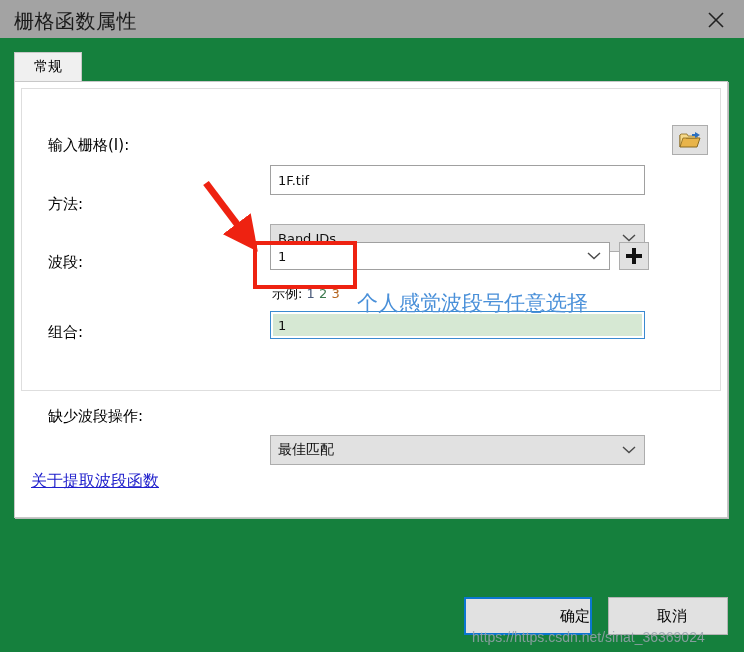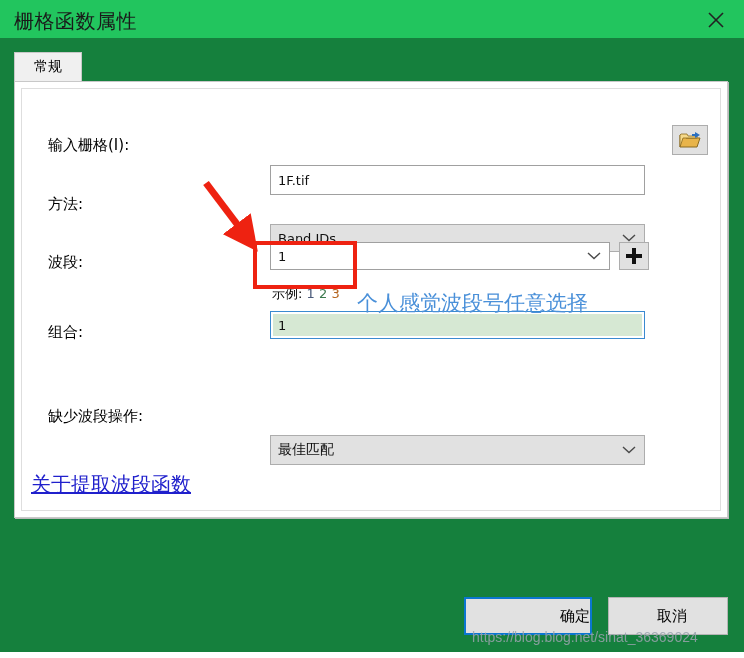--- a/index.html
+++ b/index.html
@@ -14,21 +14,21 @@
     position: relative;
     overflow: hidden;
   }
 
   
   .titlebar {
     position: absolute;
     left: 0; top: 0;
     width: 744px;
     height: 44px;
-    background: #22c55e;
+    background: #a3a3a3;
   }
   .title-text {
     position: absolute;
     left: 14px;
     top: 8px;
     font-size: 20px;
     color: #1a1a1a;
     letter-spacing: 0.5px;
     white-space: nowrap;
   }
@@ -102,21 +102,21 @@
     box-sizing: border-box;
     background: #ffffff;
     border: 1px solid #c8c8c8;
     box-shadow: 1px 1px 0 0 #bbbbbb;
   }
   .panel-inner {
     position: absolute;
     left: 6px;
     top: 6px;
     width: 700px;
-    height: 423px;
+    height: 303px;
     box-sizing: border-box;
     border: 1px solid #dedede;
     background: #ffffff;
   }
 
   
   .form-label {
     position: absolute;
     font-size: 15px;
     color: #000000;
@@ -191,21 +191,21 @@
     border: 1px solid #adadad;
     display: flex;
     align-items: center;
     justify-content: center;
     cursor: pointer;
   }
 
   
   .help-link {
     position: absolute;
-    font-size: 20px;
+    font-size: 16px;
     color: #2020cc;
     text-decoration: underline;
     cursor: pointer;
     white-space: nowrap;
   }
 
   
   .btn {
     position: absolute;
     box-sizing: border-box;
@@ -359,13 +359,13 @@
   <defs>
     <marker id="arrowhead" markerWidth="5" markerHeight="5" refX="2.2" refY="2.5" orient="auto">
       <polygon points="0,0 5,2.5 0,5" fill="#ee2211"></polygon>
     </marker>
   </defs>
   <line x1="16" y1="5" x2="56" y2="58" stroke="#ee2211" stroke-width="7" marker-end="url(#arrowhead)"></line>
 </svg>
 
 <div class="anno-text" style="left:357px; top:289px;">个人感觉波段号任意选择</div>
 
-<div class="watermark" style="left:472px; top:629px;">https://blog.blog.net/sinat_36369024</div>
+<div class="watermark" style="left:472px; top:629px;">https://https.csdn.net/sinat_36369024</div>
 
 </body></html>

